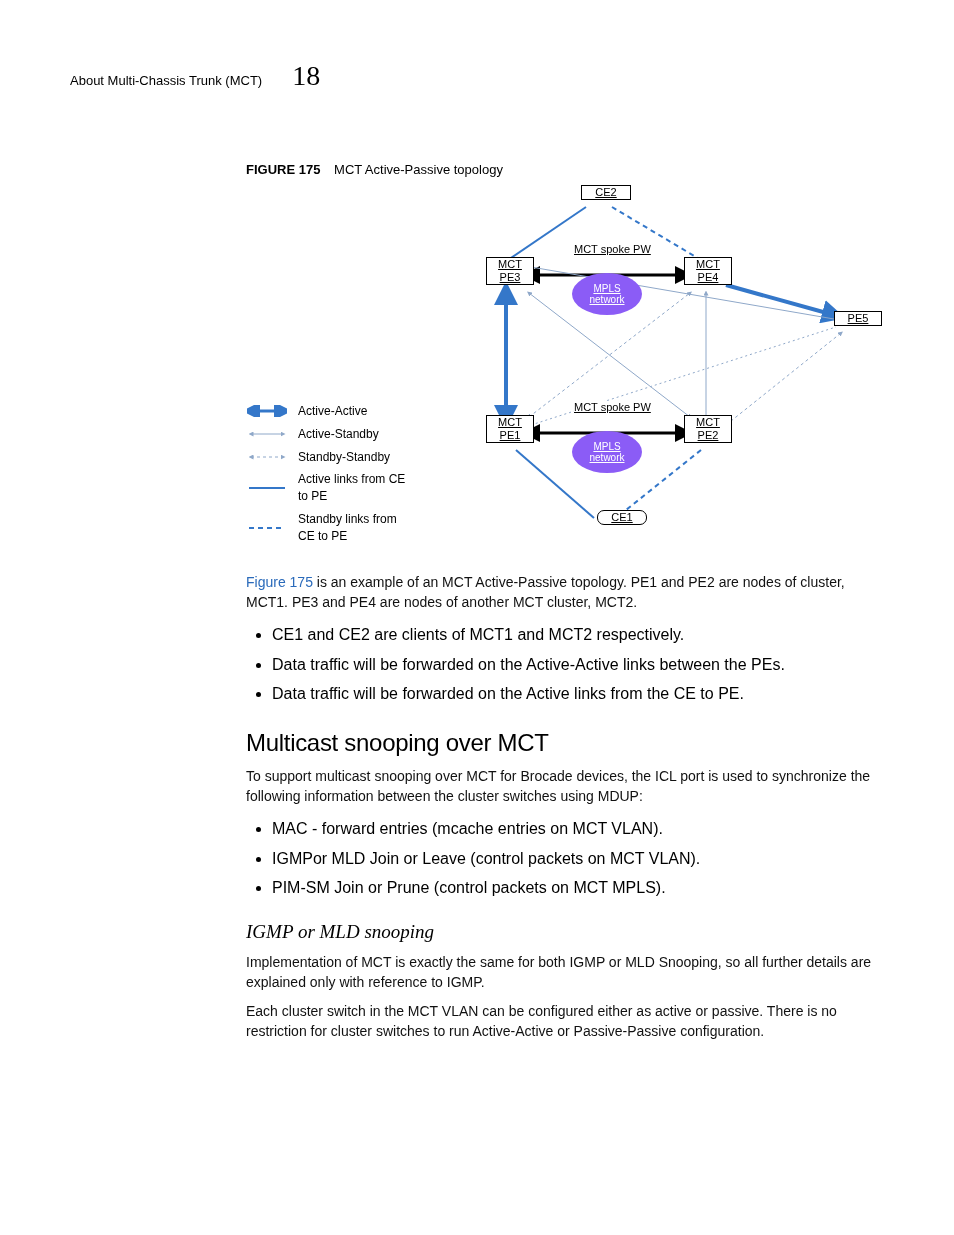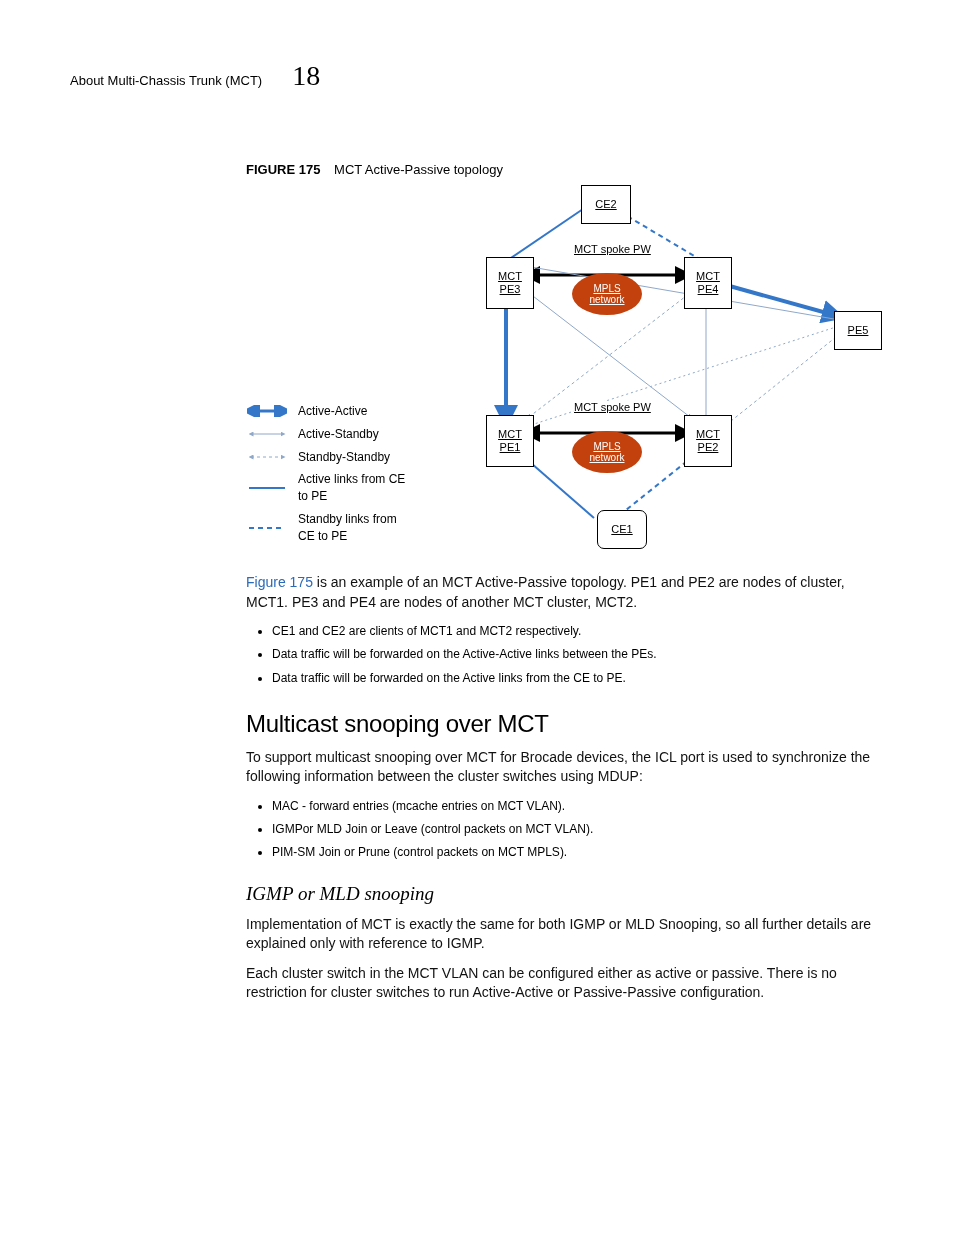--- a/index.html
+++ b/index.html
@@ -42,29 +42,29 @@
     margin: 0 0 18px 176px;
     width: 640px;
     height: 370px;
   }
   .node {
     position: absolute;
     background: #fff;
     border: 1px solid #000;
     font-size: 11px;
     text-align: center;
-    padding: 12px 8px;
+    padding: 0 8px;
     line-height: 1.2;
     text-decoration: underline;
   }
   .cloud {
     position: absolute;
     width: 70px;
     height: 42px;
-    background: #c2410c;
+    background: #8b5cf6;
     border-radius: 50%;
     font-size: 10px;
     color: #fff;
     text-align: center;
     display: flex;
     align-items: center;
     justify-content: center;
     text-decoration: underline;
   }
   .link-label {
@@ -108,21 +108,21 @@
     line-height: 1.4;
     margin: 0 0 10px 176px;
     color: #111;
   }
   .para a, .link-text {
     color: #2a6aba;
   }
   ul.bullets {
     margin: 4px 0 18px 176px;
     padding-left: 26px;
-    font-size: 12px;
+    font-size: 16px;
     line-height: 1.6;
   }
   ul.bullets li {
     list-style-type: disc;
     margin-bottom: 4px;
   }
   h2.section {
     font-family: Liberation Sans, sans-serif;
     font-weight: normal;
     font-size: 24px;

